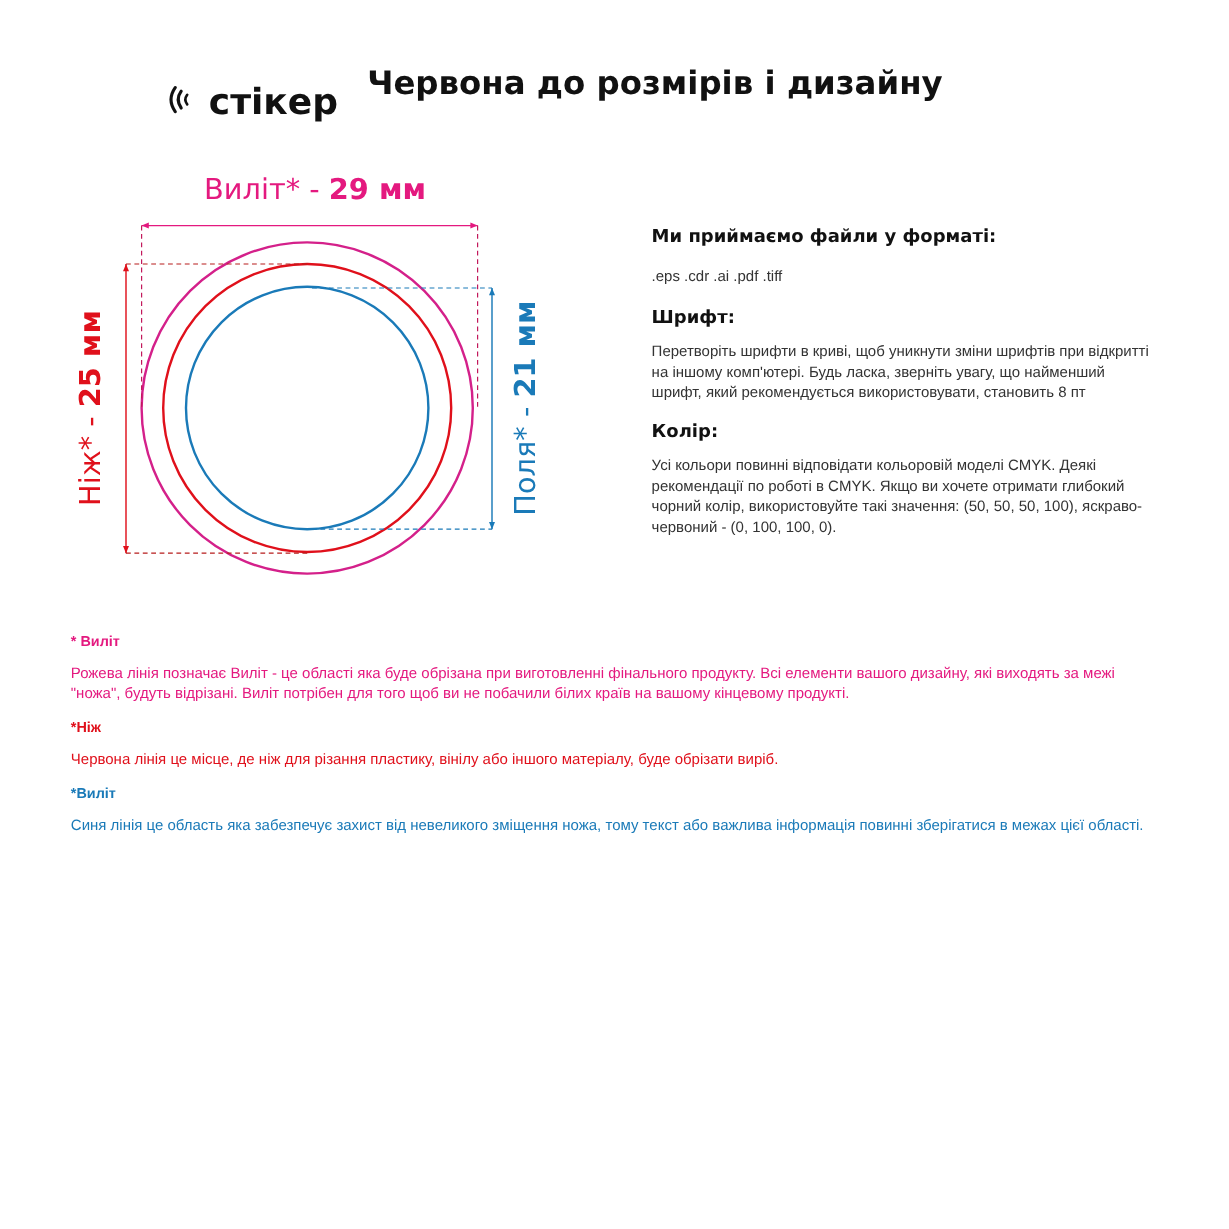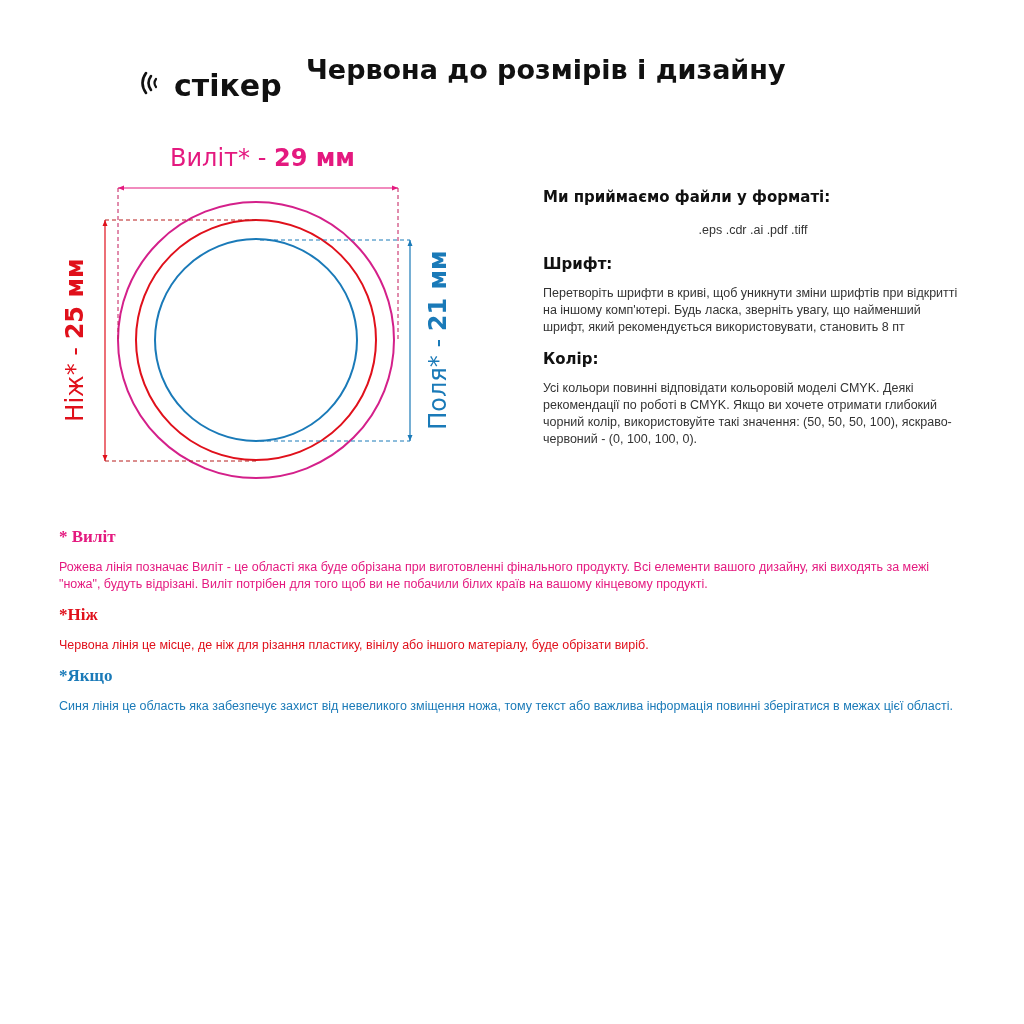--- a/index.html
+++ b/index.html
@@ -12,27 +12,27 @@
 
   .diagram { position:absolute; left:0; top:0; width:844px; height:520px; }
   .label-bleed { position:absolute; left:170px; top:144px; font-family:"DejaVu Sans", sans-serif; font-size:24px; color:#e4197f; white-space:nowrap; }
   .label-bleed b { font-weight:bold; }
   .label-knife { position:absolute; left:75px; top:340px; transform:translate(-50%,-50%) rotate(-90deg); font-family:"DejaVu Sans", sans-serif; font-size:24px; color:#e0101b; white-space:nowrap; }
   .label-safe { position:absolute; left:438px; top:340px; transform:translate(-50%,-50%) rotate(-90deg); font-family:"DejaVu Sans", sans-serif; font-size:24px; color:#1a7ab8; white-space:nowrap; }
 
   .info { position:absolute; left:543px; top:188px; width:420px; }
   .info h3 { margin:0; font-family:"DejaVu Sans", sans-serif; font-size:15px; font-weight:bold; color:#111; }
   .info p { margin:0; font-size:12.5px; line-height:17px; color:#333; }
-  .info .formats { margin-top:16px; margin-bottom:16px;text-align:center; }
+  .info .formats { margin-top:16px; margin-bottom:16px; }
   .info .h-font { margin-bottom:12px; }
   .info .p-font { margin-bottom:14px; }
   .info .h-color { margin-bottom:12px; }
 
   .legend { position:absolute; left:59px; top:527px; width:900px; }
-  .legend h4 { margin:0; font-family:Liberation Serif, serif; font-size:17px; font-weight:bold; }
+  .legend h4 { margin:0; font-family:Liberation Sans, sans-serif; font-size:12px; font-weight:bold; }
   .legend p { margin:0; font-size:12.5px; line-height:17px; }
   .bleed h4, .bleed p { color:#e4197f; }
   .knife h4, .knife p { color:#e0101b; }
   .safe h4, .safe p { color:#1a7ab8; }
   .legend .block { margin-bottom:12px; }
   .legend .block h4 { margin-bottom:12px; }
 </style>
 </head>
 <body>
 
@@ -99,16 +99,16 @@
 <div class="legend">
   <div class="block bleed">
     <h4>* Виліт</h4>
     <p>Рожева лінія позначає Виліт - це області яка буде обрізана при виготовленні фінального продукту. Всі елементи вашого дизайну, які виходять за межі "ножа", будуть відрізані. Виліт потрібен для того щоб ви не побачили білих країв на вашому кінцевому продукті.</p>
   </div>
   <div class="block knife">
     <h4>*Ніж</h4>
     <p>Червона лінія це місце, де ніж для різання пластику, вінілу або іншого матеріалу, буде обрізати виріб.</p>
   </div>
   <div class="block safe">
-    <h4>*Якщо</h4>
+    <h4>*Виліт</h4>
     <p>Синя лінія це область яка забезпечує захист від невеликого зміщення ножа, тому текст або важлива інформація повинні зберігатися в межах цієї області.</p>
   </div>
 </div>
 
 </body></html>

